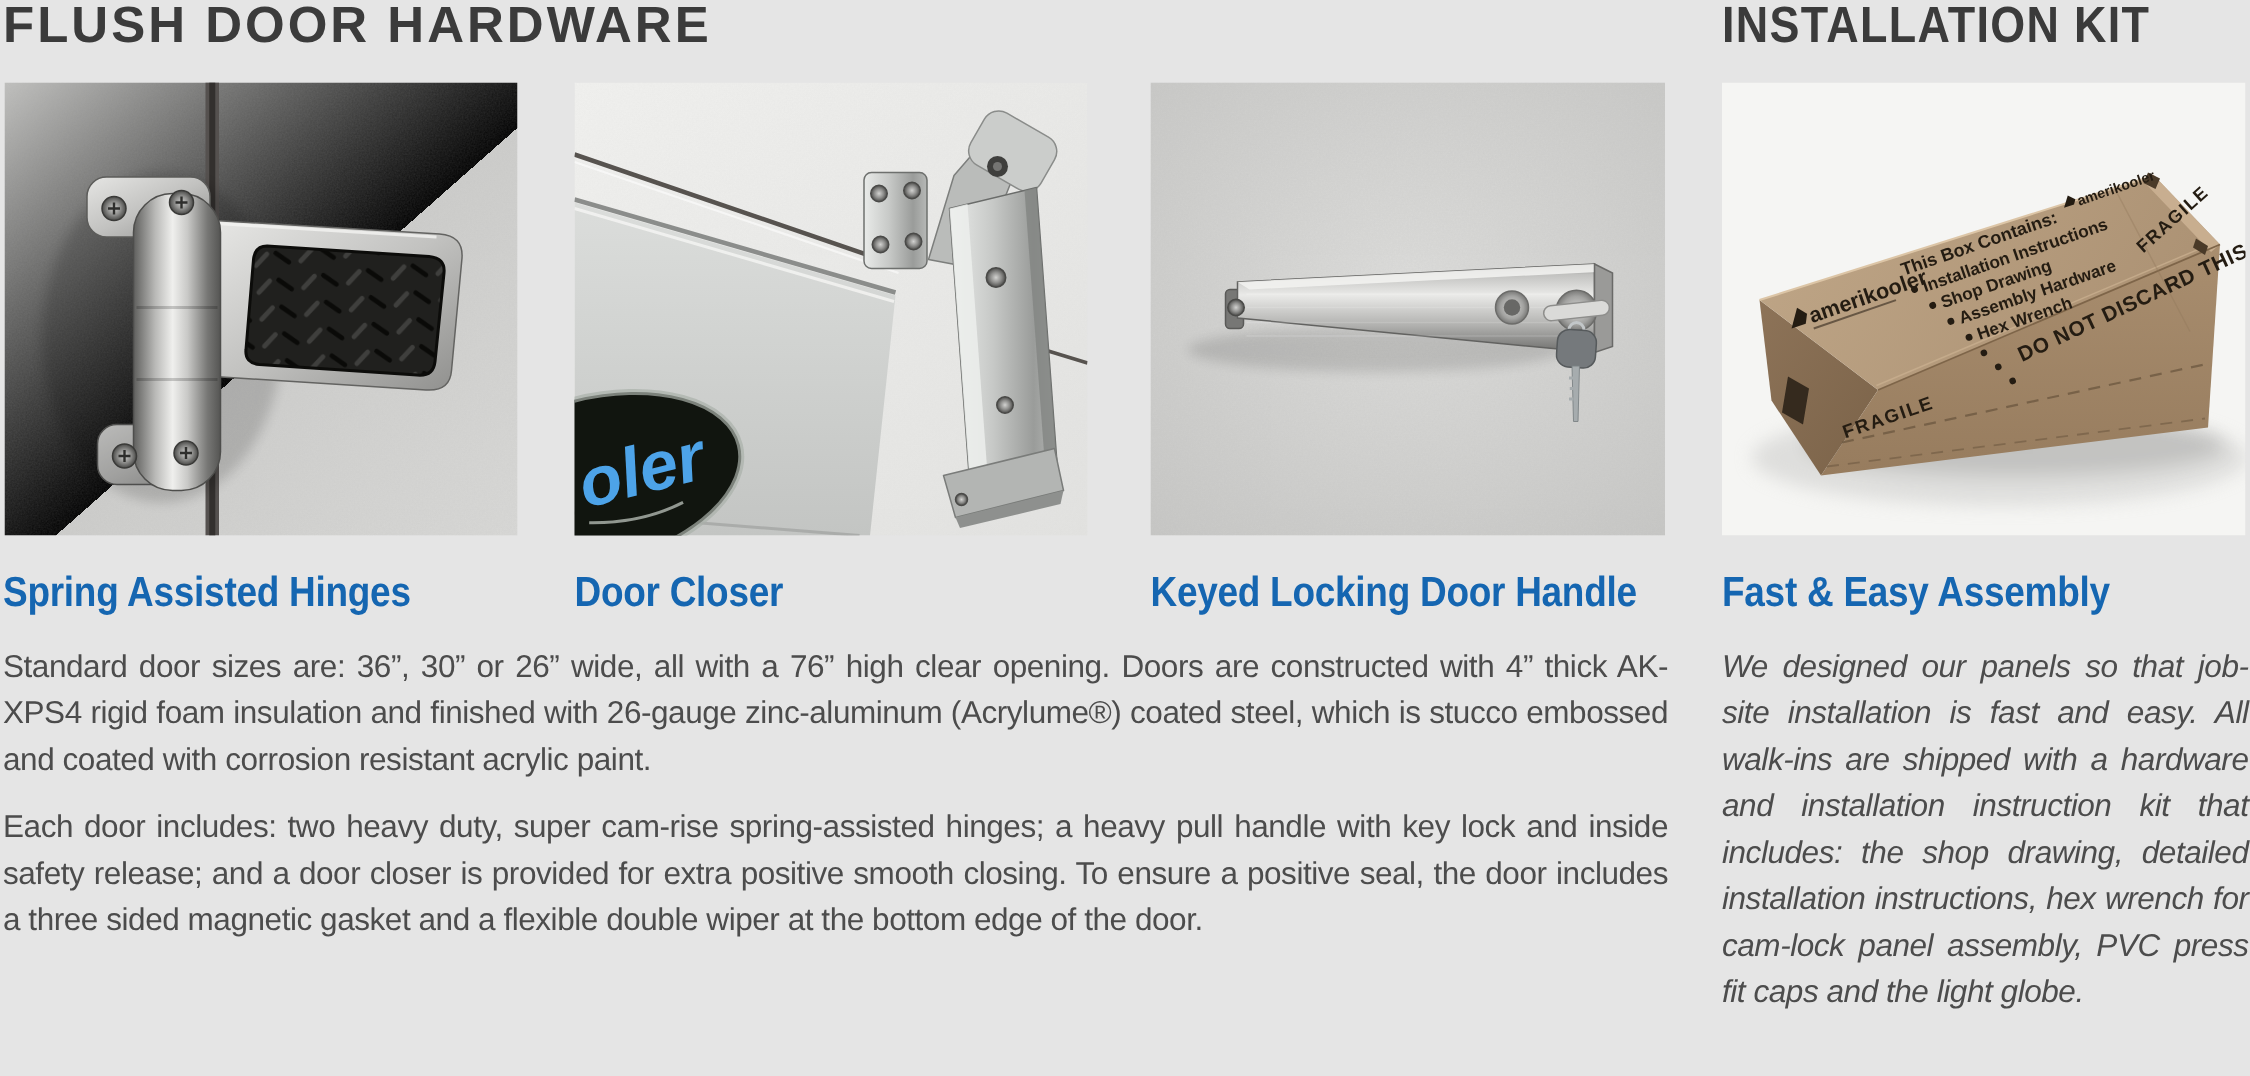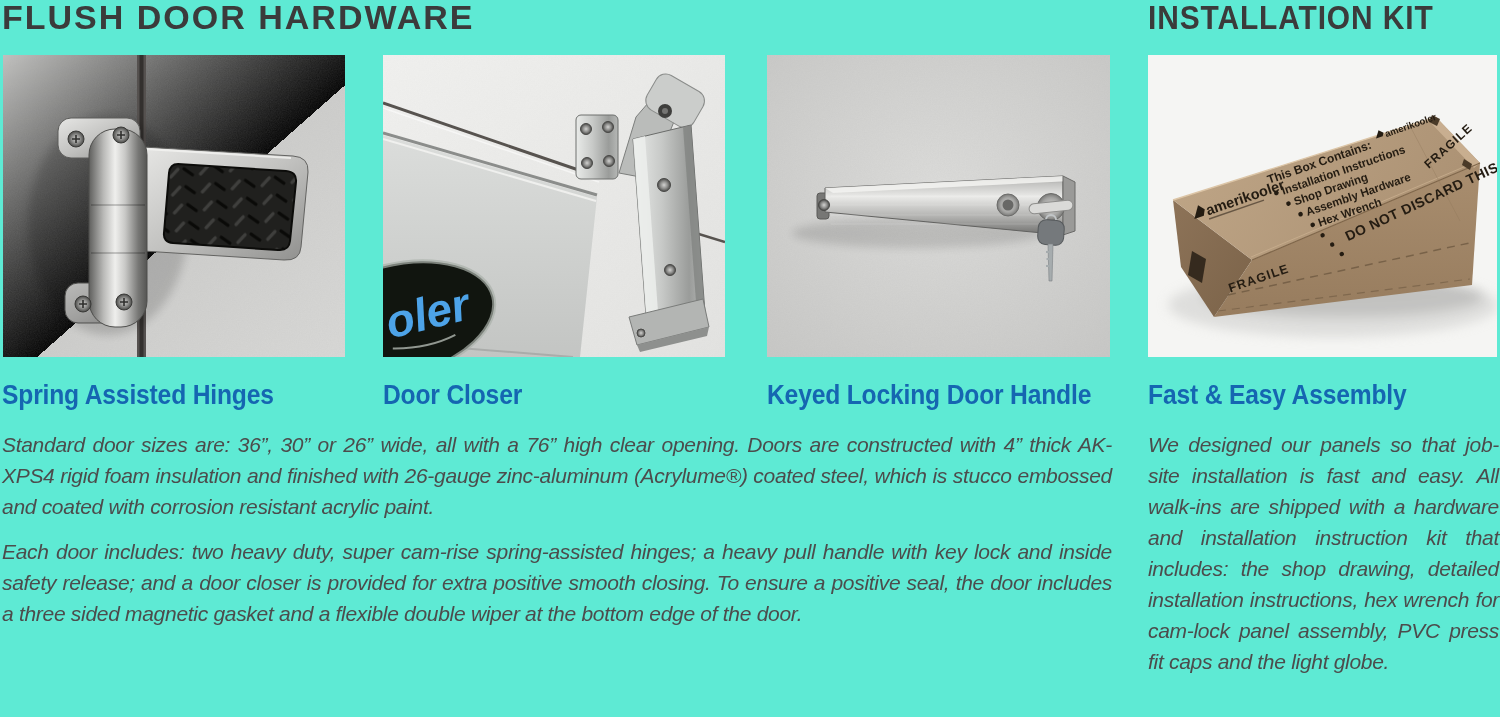--- a/index.html
+++ b/index.html
@@ -1,35 +1,35 @@
 <!DOCTYPE html>
 <html><head>
 <meta charset="utf-8">
 <style>
   html,body{margin:0;padding:0;background:#ffffff;}
-  .canvas{position:relative;width:1500px;height:717px;background:#5eead4;overflow:hidden;
+  .canvas{position:relative;width:1500px;height:717px;background:#e5e5e5;overflow:hidden;
           font-family:"Liberation Sans",sans-serif;}
   .main-heading{position:absolute;top:-2px;margin:0;font-size:34px;font-weight:700;
                 color:#3b3b3b;letter-spacing:2px;line-height:1.15;white-space:nowrap;}
   #kit-title{left:1148px;letter-spacing:1px;transform:scaleX(.88);transform-origin:left top;}
   #hw-title{left:2px;}
   figure{margin:0;padding:0;position:absolute;top:55px;height:302px;}
   figure svg{display:block;width:100%;height:100%;}
   #ph1{left:3px;width:342px;}
   #ph2{left:383px;width:342px;}
   #ph3{left:767px;width:343px;}
   #ph4{left:1148px;width:349px;}
   .caption{position:absolute;top:379px;margin:0;font-size:28px;font-weight:600;
            color:#1566b1;letter-spacing:-.2px;white-space:nowrap;
            transform:scaleX(.88);transform-origin:left top;}
   #cap1{left:2px;} #cap2{left:383px;} #cap3{left:767px;} #cap4{left:1148px;}
   .bodytext{position:absolute;color:#4c4c4c;font-size:21px;line-height:31px;
             letter-spacing:-.3px;text-align:justify;}
   #hw-text{left:2px;top:429px;width:1110px;}
-  #hw-text p{margin:0 0 14px 0;font-style:italic;}
+  #hw-text p{margin:0 0 14px 0;}
   #kit-text{left:1148px;top:429px;width:351px;}
   #kit-text p{margin:0;font-style:italic;}
   svg text{font-family:"Liberation Sans",sans-serif;}
 </style>
 </head>
 <body>
 
 <div class="canvas">
 
   <h1 class="main-heading" id="hw-title">FLUSH DOOR HARDWARE</h1>

